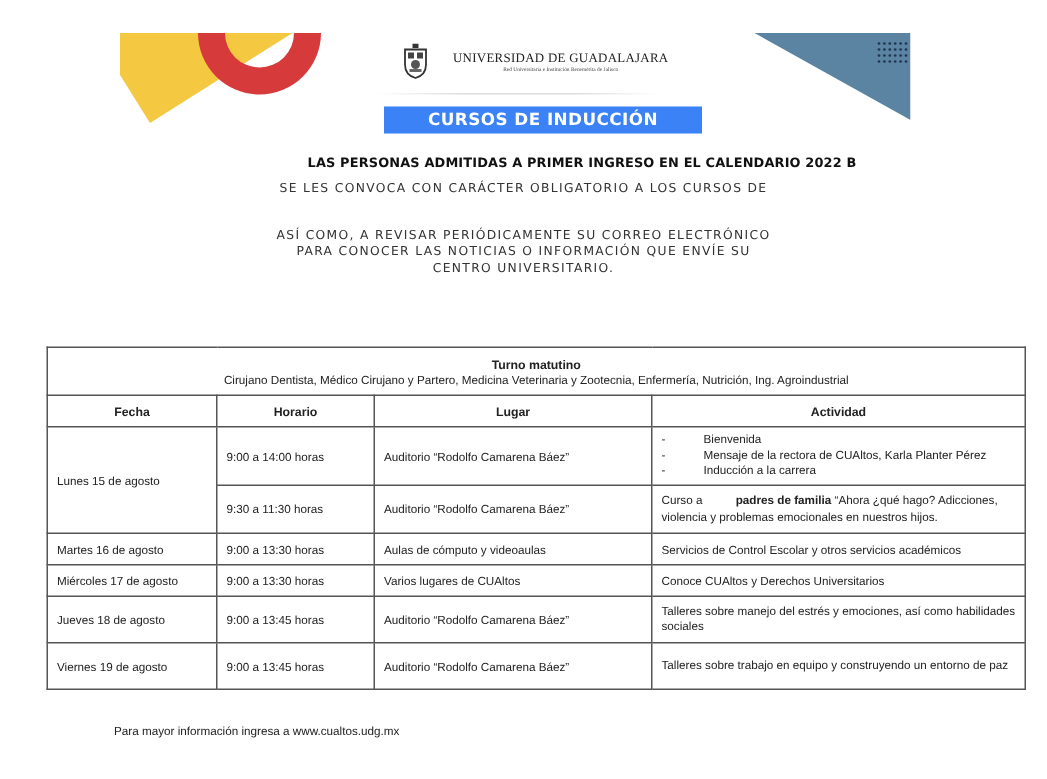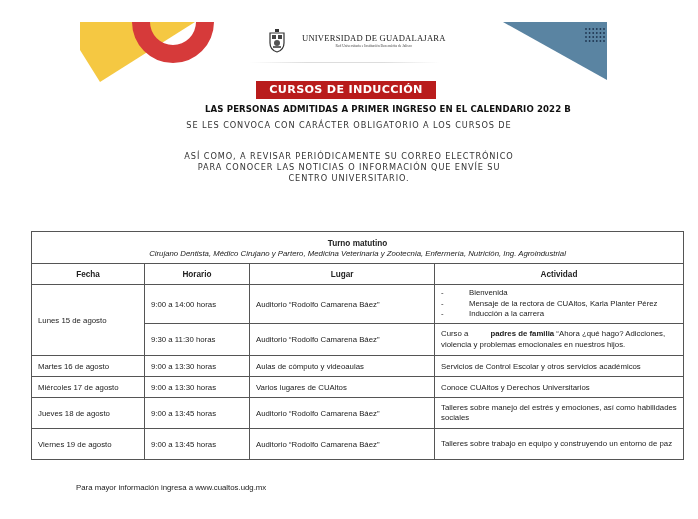--- a/index.html
+++ b/index.html
@@ -8,32 +8,32 @@
   .deco-left { position: absolute; left: 80px; top: 22px; width: 135px; height: 60px; }
   .deco-right { position: absolute; left: 503px; top: 22px; width: 104px; height: 58px; }
 
   .udg-logo { position: absolute; left: 268px; top: 29px; display: flex; align-items: center; }
   .udg-shield { width: 18px; height: 24px; }
   .udg-text { margin-left: 16px; }
   .udg-name { font-family: "Liberation Serif", serif; font-size: 8.6px; letter-spacing: 0.2px; color: #222; line-height: 10px; }
   .udg-sub { font-family: "Liberation Serif", serif; font-size: 3.6px; color: #444; text-align: center; line-height: 6px; }
   .udg-line { position: absolute; left: 250px; top: 62px; width: 190px; height: 1px; background: linear-gradient(to right, rgba(220,220,220,0), #ddd 30%, #ddd 70%, rgba(220,220,220,0)); }
 
-  .banner { position: absolute; left: 256px; top: 81px; width: 180px; height: 18px; background: #b91c1c; color: #fff; font-family: "DejaVu Sans", sans-serif; font-weight: bold; font-size: 11.2px; text-align: center; line-height: 18px; letter-spacing: 0.3px; }
+  .banner { position: absolute; left: 256px; top: 71px; width: 212px; height: 18px; background: #3b82f6; color: #fff; font-family: "DejaVu Sans", sans-serif; font-weight: bold; font-size: 11.2px; text-align: center; line-height: 18px; letter-spacing: 0.3px; }
 
   .headline { position: absolute; left: 0; width: 698px; top: 104px; text-align: center; font-family: "DejaVu Sans", sans-serif; font-weight: bold; font-size: 8.6px; color: #111; letter-spacing: 0.1px; margin-left: 39px; }
   .para { position: absolute; left: 0; width: 698px; text-align: center; font-family: "DejaVu Sans", sans-serif; font-size: 8.2px; color: #333; line-height: 11px; letter-spacing: 0.9px; }
   .para1 { top: 120px; }
   .para2 { top: 151px; }
 
   table.sched { position: absolute; left: 31px; top: 231px; width: 653px; border-collapse: collapse; font-family: "Liberation Sans", sans-serif; font-size: 7.8px; color: #222; border-radius: 25px; }
   table.sched td, table.sched th { border: 1px solid #555; padding: 0 6px; vertical-align: middle; }
   table.sched .title-cell { text-align: center; height: 29px; padding-top: 2px; }
   .shift-title { font-weight: bold; font-size: 8.2px; line-height: 11px; }
-  .programs { font-size: 7.8px; line-height: 10px; font-style: italic; }
+  .programs { font-size: 7.8px; line-height: 10px; }
   table.sched th { font-weight: bold; font-size: 8.2px; height: 20px; text-align: center; }
   .col-fecha { width: 100px; }
   .col-horario { width: 92px; margin-left: 40px; }
   .col-lugar { width: 172px; }
   td.top { vertical-align: top; padding-top: 5px; }
   .r1 td { height: 38px; }
   .r2 td { height: 31px; }
   .r3 td, .r4 td { height: 20px; }
   .r5 td, .r6 td { height: 30px; }
   .bullets { list-style: none; margin: 0; padding: 0; line-height: 10.5px; }

